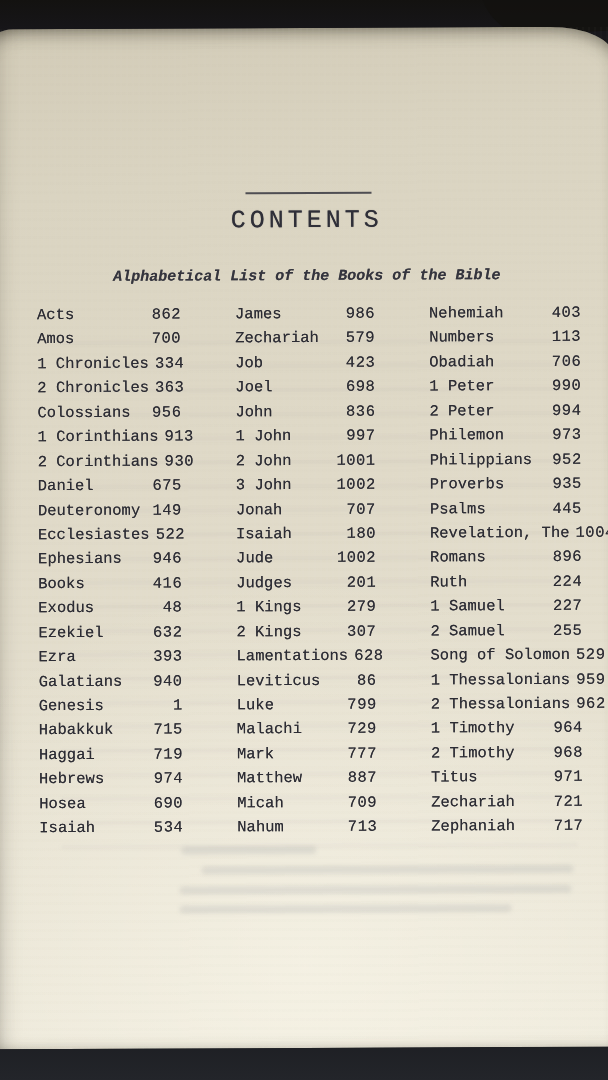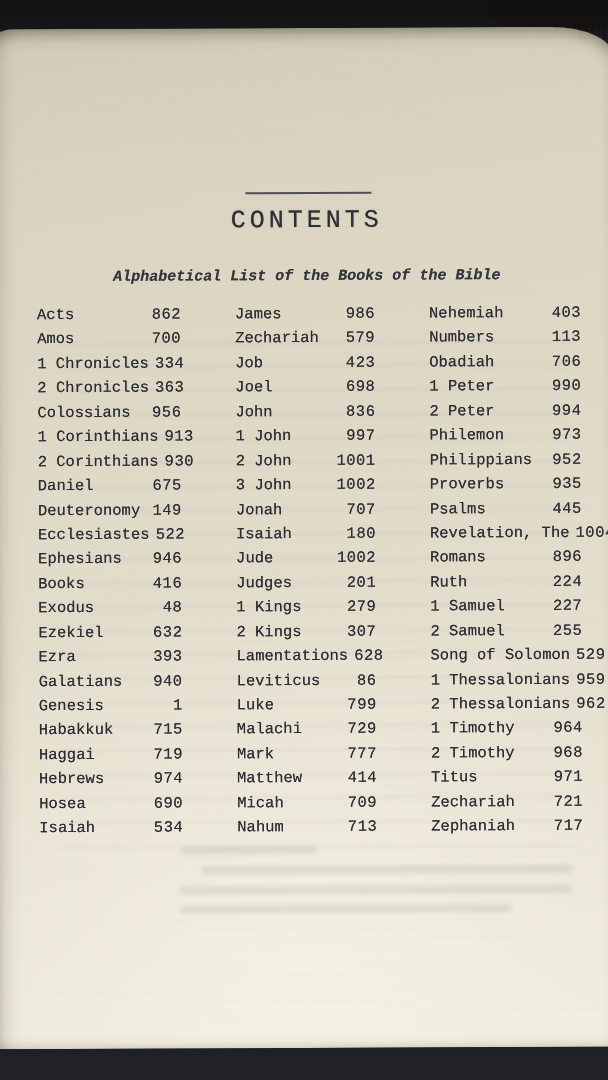--- a/index.html
+++ b/index.html
@@ -248,21 +248,21 @@
           <div class="toc-entry">
             <span class="book-name">Malachi</span>
             <span class="book-num">729</span>
           </div>
           <div class="toc-entry">
             <span class="book-name">Mark</span>
             <span class="book-num">777</span>
           </div>
           <div class="toc-entry">
             <span class="book-name">Matthew</span>
-            <span class="book-num">414</span>
+            <span class="book-num">887</span>
           </div>
           <div class="toc-entry">
             <span class="book-name">Micah</span>
             <span class="book-num">709</span>
           </div>
           <div class="toc-entry">
             <span class="book-name">Nahum</span>
             <span class="book-num">713</span>
           </div>
         </div>

